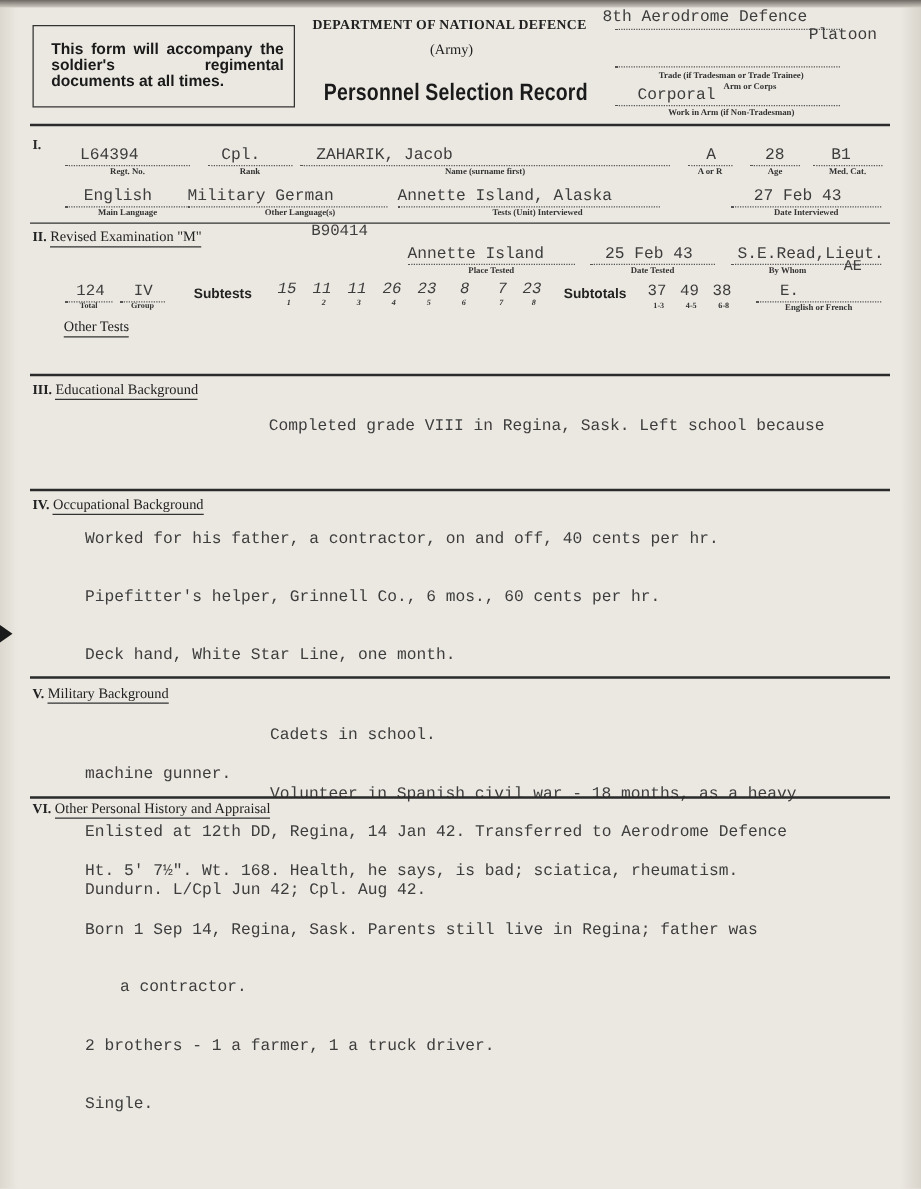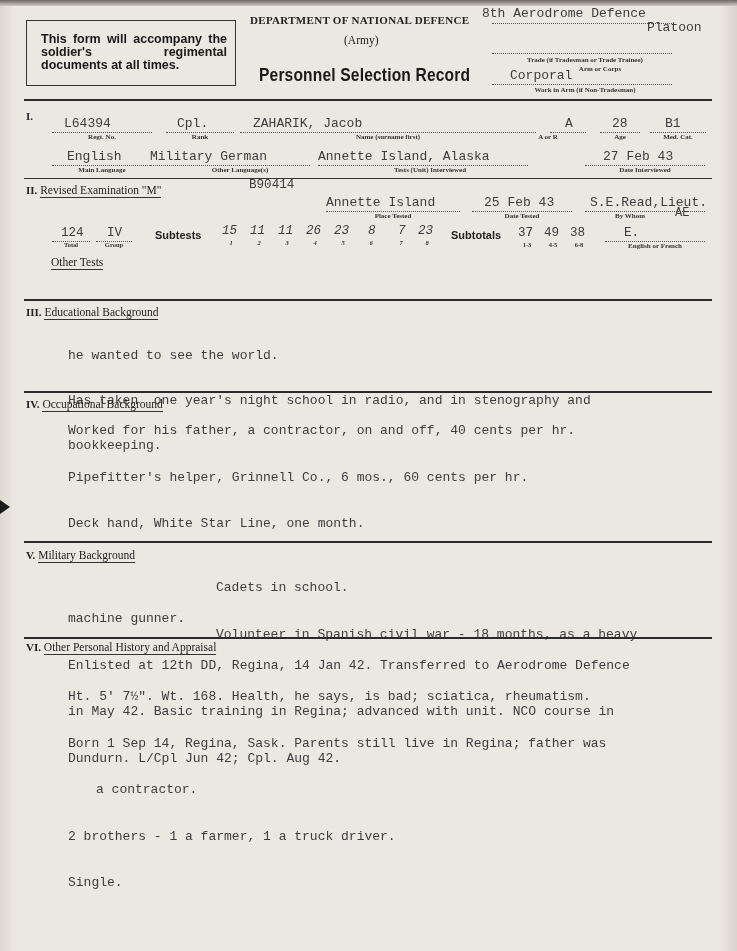--- a/index.html
+++ b/index.html
@@ -71,21 +71,21 @@
   <div class="abs tw fs13" style="left:177px; top:116px;">Cpl.</div>
   <div class="abs dotline" style="left:166px; top:132px; width:68px;"></div>
   <div class="abs label" style="left:166px; top:133px; width:68px;">Rank</div>
 
   <div class="abs tw fs13" style="left:253px; top:116px;text-align:center;">ZAHARIK, Jacob</div>
   <div class="abs dotline" style="left:240px; top:132px; width:296px;"></div>
   <div class="abs label" style="left:240px; top:133px; width:296px;">Name (surname first)</div>
 
   <div class="abs tw fs13" style="left:565px; top:116px;">A</div>
   <div class="abs dotline" style="left:550px; top:132px; width:36px;"></div>
-  <div class="abs label" style="left:530px; top:133px; width:36px;">A or R</div>
+  <div class="abs label" style="left:550px; top:133px; width:36px;">A or R</div>
 
   <div class="abs tw fs13" style="left:612px; top:116px;">28</div>
   <div class="abs dotline" style="left:600px; top:132px; width:40px;"></div>
   <div class="abs label" style="left:600px; top:133px; width:40px;">Age</div>
 
   <div class="abs tw fs13" style="left:665px; top:116px;">B1</div>
   <div class="abs dotline" style="left:650px; top:132px; width:56px;"></div>
   <div class="abs label" style="left:650px; top:133px; width:56px;">Med. Cat.</div>
 
   <div class="abs tw fs13" style="left:67px; top:149px;">English</div>
@@ -170,24 +170,22 @@
   <div class="abs sechead" style="left:51px; top:256px;">
     <span class="u">Other Tests</span>
   </div>
 
   <div class="rule" style="top:299px;"></div>
 
   <div class="abs sechead" style="left:26px; top:306px;">
     <span class="roman">III.</span>
     <span class="u">Educational Background</span>
   </div>
-  <div class="abs tw fs13" style="left:68px; top:318px; line-height:15px;">
-    <div>he wanted to see the world.</div>
-    <div>Has taken  one year's night school in radio, and in stenography and</div>
-    <div>bookkeeping.</div>
+  <div class="abs tw fs13" style="left:215px; top:303px; line-height:15px;">
+    <div>Completed grade VIII in Regina, Sask. Left school because</div>
   </div>
 
   <div class="rule" style="top:391px;"></div>
 
   <div class="abs sechead" style="left:26px; top:398px;">
     <span class="roman">IV.</span>
     <span class="u">Occupational Background</span>
   </div>
   <div class="abs tw fs13" style="left:68px; top:392px; line-height:15.5px;">
     <div>Worked for his father, a contractor, on and off, 40 cents per hr.</div>
@@ -203,21 +201,20 @@
     <span class="roman">V.</span>
     <span class="u">Military Background</span>
   </div>
   <div class="abs tw fs13" style="left:216px; top:549px; line-height:15.5px;">
     <div>Cadets in school.</div>
     <div>Volunteer in Spanish civil war - 18 months, as a heavy</div>
   </div>
   <div class="abs tw fs13" style="left:68px; top:580px; line-height:15.5px;">
     <div>machine gunner.</div>
     <div>Enlisted at 12th DD, Regina, 14 Jan 42. Transferred to Aerodrome Defence</div>
-    <div>in May 42. Basic training in Regina; advanced with unit. NCO course in</div>
     <div>Dundurn. L/Cpl Jun 42; Cpl. Aug 42.</div>
   </div>
 
   <div class="rule" style="top:637px;"></div>
 
   <div class="abs sechead" style="left:26px; top:641px;">
     <span class="roman">VI.</span>
     <span class="u">Other Personal History and Appraisal</span>
   </div>
   <div class="abs tw fs13" style="left:68px; top:658px; line-height:15.5px;">

